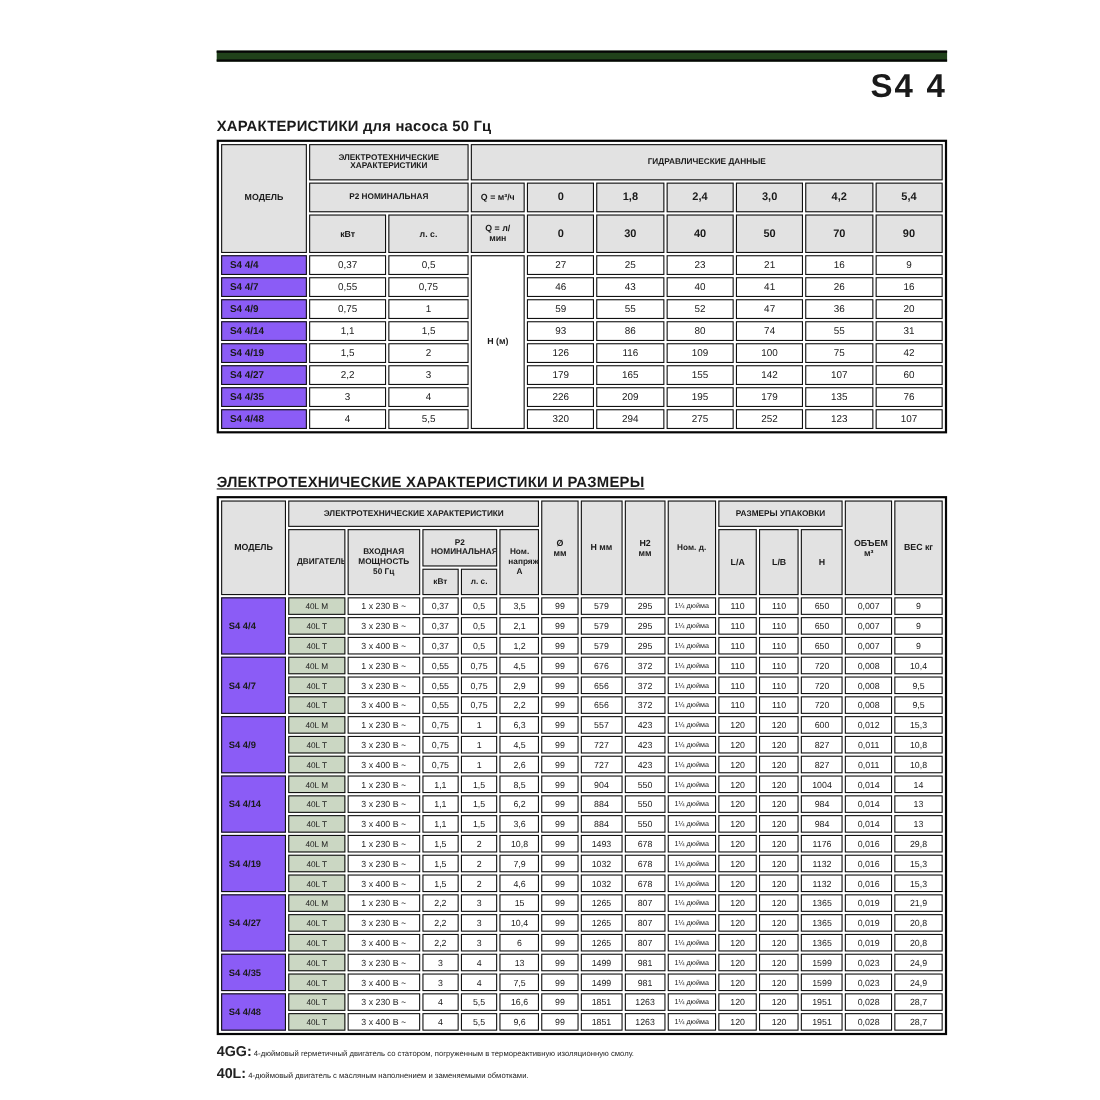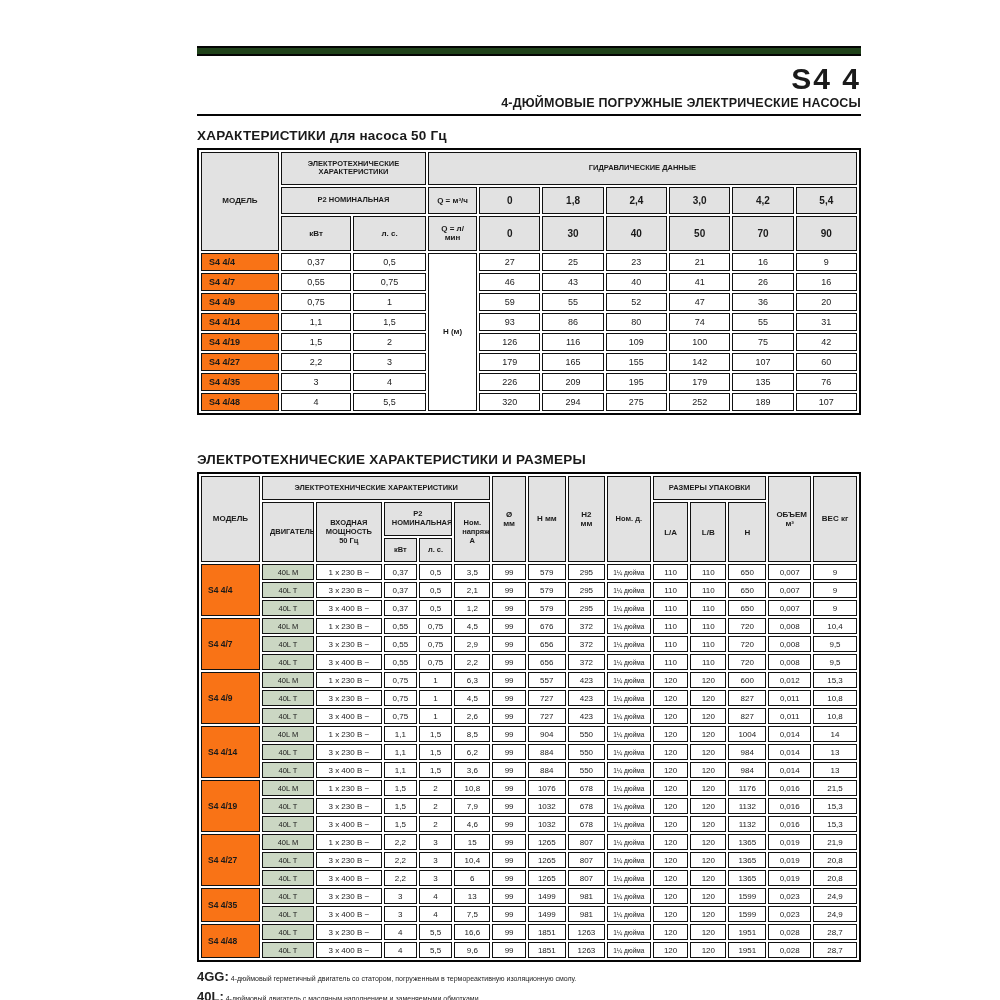--- a/index.html
+++ b/index.html
@@ -37,21 +37,21 @@
     margin-top:1px;
     letter-spacing:0.2px;
   }
   .section-heading {
     font-size:13.5px;
     font-weight:bold;
     margin-top:12px;
     margin-bottom:5px;
     letter-spacing:0.2px;
   }
-  .section-heading.s2 { margin-top:37px; }
+  .section-heading.s2 { margin-top:37px;text-decoration:underline; }
 
   table {
     width:100%;
     table-layout:fixed;
     border-collapse:separate;
     border-spacing:2px;
     border:2px solid #050505;
     background:#fff;
   }
   th, td {
@@ -67,21 +67,21 @@
     line-height:1.15;
     padding:7px;
   }
   th.small-h { font-size:7.5px; }
   th.num { font-size:10px; }
 
   
   .t1 td { font-size:9px; height:18px; padding:1px; }
   .t1 th { height:13px; }
   .t1 td.model { text-align:left; padding-left:7px; font-weight:bold; }
-  td.model { background:#f97316; }
+  td.model { background:#8b5cf6; }
   .t1 td.hmeters { background:#fff; font-size:8px;font-weight:bold; }
 
   
   .t2 td { font-size:8px; height:16px; padding:1px 0; }
   .t2 td.model { text-align:left; padding-left:6px; font-weight:bold; font-size:8.5px; }
   .t2 td.motor { background:#cbd7c3; font-size:7.5px; }
   .t2 td.nomd { font-size:6.5px; }
   .t2 th { height:11px; }
 
   .footnotes { margin-top:5px; }
@@ -90,21 +90,20 @@
 </style>
 </head>
 <body>
 
 <div class="page">
   <div class="content">
 
     <div class="green-bar"></div>
 
     <div class="series-title">S4 4</div>
-    <div class="series-subtitle">4-ДЮЙМОВЫЕ ПОГРУЖНЫЕ ЭЛЕКТРИЧЕСКИЕ НАСОСЫ</div>
 
     <div class="section-heading">ХАРАКТЕРИСТИКИ для насоса 50 Гц</div>
 
     <table class="t1">
       <colgroup>
         <col style="width:12.2%">
           <col style="width:11%">
           <col style="width:11.4%">
           <col style="width:7.7%">
         <col style="width:9.6%">
@@ -222,21 +221,21 @@
             <td>76</td>
           </tr>
           <tr>
             <td class="model">S4 4/48</td>
             <td>4</td>
             <td>5,5</td>
             <td>320</td>
             <td>294</td>
             <td>275</td>
             <td>252</td>
-            <td>189</td>
+            <td>123</td>
             <td>107</td>
           </tr>
         </tbody>
     </table>
 
     <div class="section-heading s2">ЭЛЕКТРОТЕХНИЧЕСКИЕ ХАРАКТЕРИСТИКИ И РАЗМЕРЫ</div>
 
     <table class="t2">
       <colgroup>
         <col style="width:9.4%">
@@ -479,28 +478,28 @@
             <td>13</td>
           </tr>
           <tr>
             <td class="model" rowspan="3">S4 4/19</td>
             <td class="motor">40L M</td>
             <td>1 x 230 В ~</td>
             <td>1,5</td>
             <td>2</td>
             <td>10,8</td>
             <td>99</td>
-            <td>1076</td>
+            <td>1493</td>
             <td>678</td>
             <td class="nomd">1¼ дюйма</td>
             <td>120</td>
             <td>120</td>
             <td>1176</td>
             <td>0,016</td>
-            <td>21,5</td>
+            <td>29,8</td>
           </tr>
           <tr>
             <td class="motor">40L T</td>
             <td>3 x 230 В ~</td>
             <td>1,5</td>
             <td>2</td>
             <td>7,9</td>
             <td>99</td>
             <td>1032</td>
             <td>678</td>

